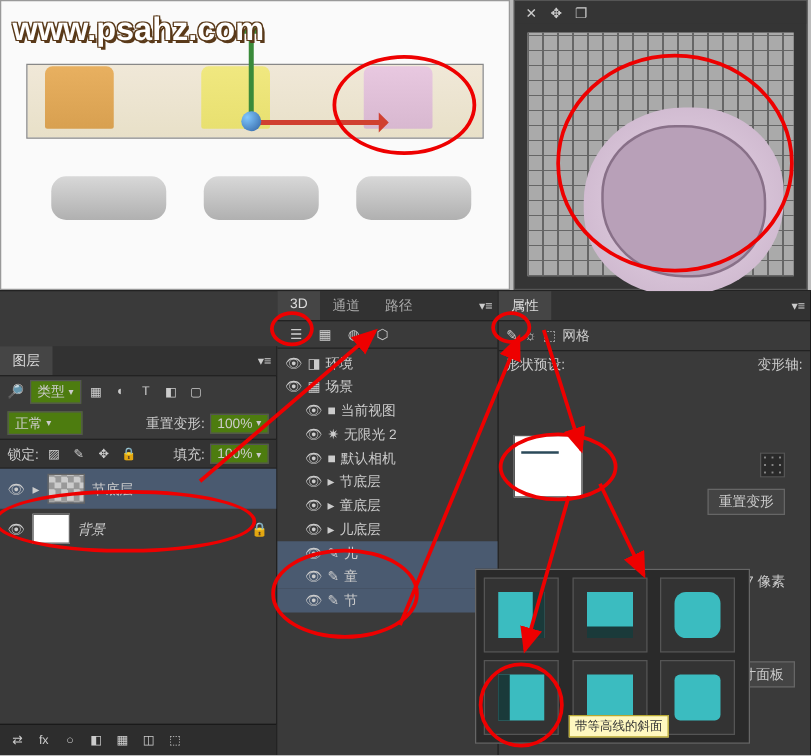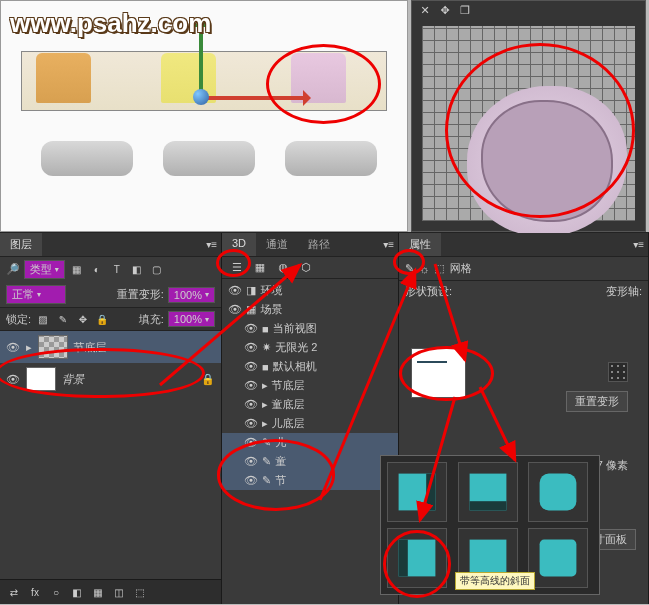--- a/index.html
+++ b/index.html
@@ -28,31 +28,31 @@
   .mini-tools { height: 18px; background: #353535; display: flex; align-items: center; padding: 0 6px; gap: 6px; font-size: 11px; }
   .mini-tools span { width: 14px; text-align: center; }
   .mini-grid { position: absolute; top: 25px; left: 10px; right: 10px; bottom: 10px; background:
     repeating-linear-gradient(0deg, #666 0 1px, transparent 1px 12px),
     repeating-linear-gradient(90deg, #666 0 1px, transparent 1px 12px), #aaa; }
   .mini-shape { position: absolute; top: 60px; left: 45px; width: 160px; height: 150px; background: radial-gradient(#e8d8e8,#c8b0c8); border-radius: 50% 45% 50% 45%; }
   .mini-shape::before { content: ""; position: absolute; inset: 14px; background: #b8a0b8; border-radius: 45% 50% 45% 50%; border: 2px solid #887088; }
 
   .bot { display: flex; height: 372px; background: #3a3a3a; border-top: 1px solid #222; }
   .panel { background: #3a3a3a; border-right: 1px solid #1a1a1a; position: relative; }
-  .panel.layers { width: 222px; }
+  .panel.layers { width: 222px; margin-top: 44px; }
   .panel.threeD { width: 177px; }
   .panel.props { width: 250px; }
   .tabs { display: flex; background: #323232; border-bottom: 1px solid #222; }
   .tab { padding: 4px 10px; font-size: 11px; color: #aaa; }
   .tab.active { background: #454545; color: #ddd; }
   .tab-fly { margin-left: auto; display: flex; gap: 3px; padding-right: 4px; align-items: center; }
   .tab-fly span { font-size: 10px; }
 
   .row { display: flex; align-items: center; gap: 4px; padding: 3px 6px; font-size: 11px; }
-  .sel { background: #a21caf; border: 1px solid #555; padding: 1px 5px; font-size: 11px; display: inline-flex; align-items: center; gap: 3px; }
+  .sel { background: #4d7c0f; border: 1px solid #555; padding: 1px 5px; font-size: 11px; display: inline-flex; align-items: center; gap: 3px; }
   .tri::after { content: "▾"; font-size: 8px; }
   .icon-btn { width: 16px; height: 16px; display: inline-flex; align-items: center; justify-content: center; font-size: 10px; }
   .lock-row { border-top: 1px solid #222; border-bottom: 1px solid #222; background: #333; font-size: 11px; }
 
   .layer-list { }
   .layer { display: flex; align-items: center; gap: 6px; padding: 4px 6px; }
   .layer.sel-layer { background: #4a5a70; }
   .eye { width: 14px; text-align: center; }
   .thumb { width: 30px; height: 24px; background: repeating-conic-gradient(#ccc 0 25%, #999 0 50%) 0/10px 10px; border: 1px solid #666; }
   .thumb.white { background: #fff; }

